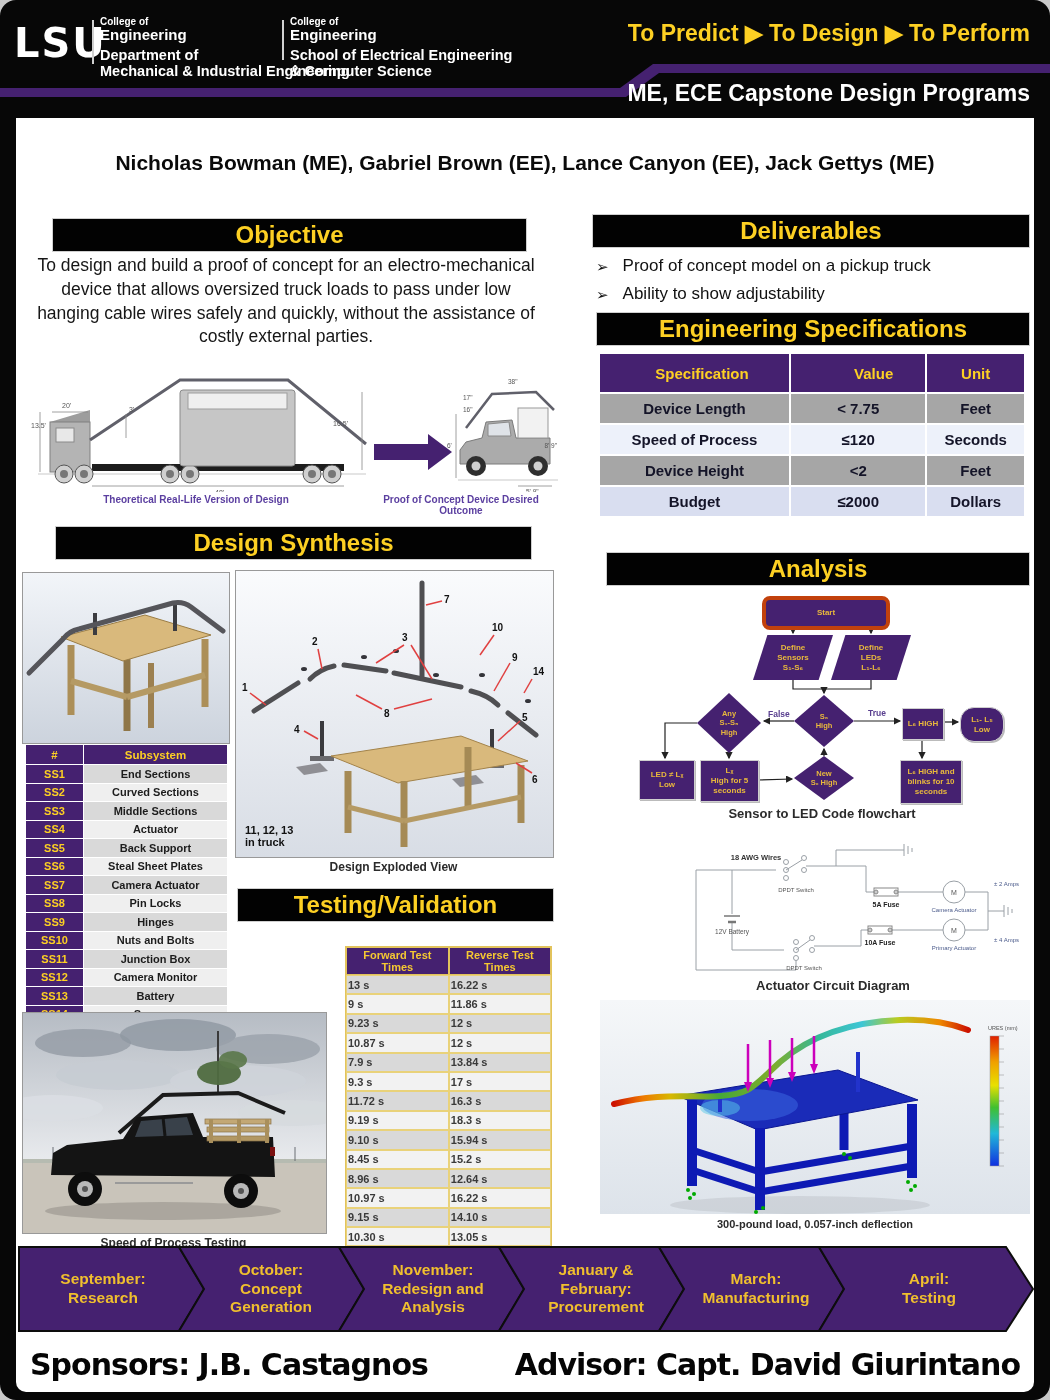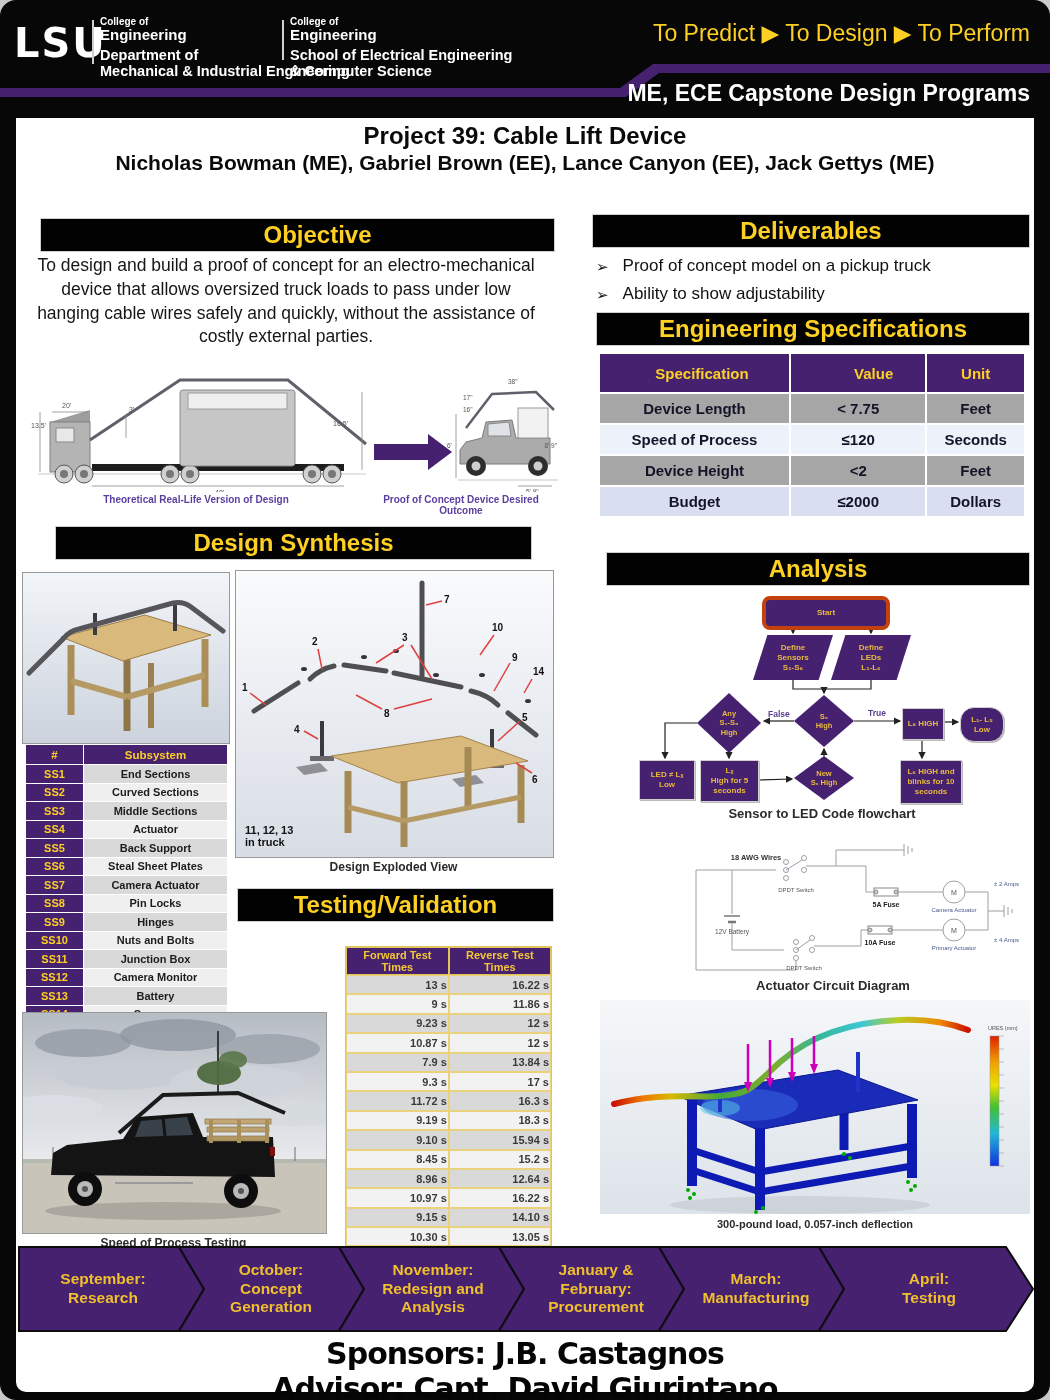--- a/index.html
+++ b/index.html
@@ -5,21 +5,21 @@
   html,body{margin:0;padding:0;background:#c9c9c9;font-family:"Liberation Sans",sans-serif;}
   #poster{position:relative;width:1050px;height:1400px;background:#070707;border-radius:16px;overflow:hidden;margin:0 auto;}
   .abs{position:absolute;}
   
   #lsu-logo{left:14px;top:20px;color:#fff;font-size:40px;font-weight:bold;letter-spacing:2px;font-family:"DejaVu Sans",sans-serif;}
   .hdr-div{width:2px;background:#d0d0d0;}
   .dept{color:#fff;line-height:1.12;}
   .dept .co{font-size:10px;font-weight:bold;}
   .dept .eng{font-size:15px;font-weight:bold;margin-bottom:3px;}
   .dept .l{font-size:14.5px;font-weight:bold;}
-  #motto{right:20px;top:20px;color:#FDD023;font-size:23px;font-weight:normal;}
+  #motto{right:20px;top:20px;color:#FDD023;font-size:23px;font-weight:bold;}
   #program{right:20px;top:80px;color:#fff;font-size:23px;font-weight:bold;}
   
   #content{left:16px;top:118px;width:1018px;height:1274px;background:#fff;border-radius:0 0 10px 10px;}
   #main-title{left:0;top:4px;width:100%;text-align:center;font-size:24px;font-weight:bold;color:#0a0a0a;}
   #authors{left:40px;top:32px;width:938px;text-align:center;font-size:21px;font-weight:bold;color:#0a0a0a;line-height:1.28;}
   .bar{background:#020202;color:#FDD023;font-weight:bold;font-size:24px;text-align:center;line-height:32px;border:1px solid #cfcfcf;}
   .cap{font-size:12px;font-weight:bold;color:#2b2b2b;text-align:center;}
   .cap-purple{font-size:10px;font-weight:bold;color:#5b3fa0;text-align:center;}
   #objective-text{left:16px;top:136px;width:508px;font-size:17.5px;color:#161616;text-align:center;line-height:1.36;}
   .fig{border:1px solid #999;background:#fff;}
@@ -37,41 +37,41 @@
   
   #subsys-table{border-spacing:1.5px;width:203px;}
   #subsys-table th{background:#452170;color:#FDD023;font-size:11.5px;height:17px;}
   #subsys-table td{font-size:11px;text-align:center;height:15.5px;color:#1c1c1c;font-weight:bold;}
   #subsys-table td:first-child{background:#452170;color:#FDD023;width:55px;}
   #subsys-table tr:nth-child(odd) td+td{background:#d9d9d9;}
   #subsys-table tr:nth-child(even) td+td{background:#efefef;}
   
   #test-table{border-spacing:0;width:207px;border:1px solid #e2c35c;}
   #test-table th{background:#452170;color:#f5c832;font-size:11px;height:19px;border:1px solid #e2c35c;}
-  #test-table td{font-size:11px;font-weight:bold;color:#3a3a3a;text-align:right;height:15.4px;border:1px solid #e9d27a;}
+  #test-table td{font-size:11px;font-weight:bold;color:#3a3a3a;text-align:left;height:15.4px;border:1px solid #e9d27a;}
   #test-table tbody tr:nth-child(odd) td{background:#d9d9d9;}
   #test-table tbody tr:nth-child(even) td{background:#f2f2f2;}
   
   #flowchart{overflow:visible;}
   .fnode{position:absolute;background:#452170;color:#e9b93c;font-size:8px;font-weight:bold;display:flex;align-items:center;justify-content:center;text-align:center;white-space:pre-line;line-height:1.25;}
   .fnode.rounded{border-radius:8px;border:4px solid #c2410c;}
   .fnode.box{border:1px solid #cfcfcf;box-shadow:1px 1px 0 #bbb;}
   .fnode.para{clip-path:polygon(18% 0,100% 0,82% 100%,0 100%);}
   .fnode.diamond{clip-path:polygon(50% 0,100% 50%,50% 100%,0 50%);font-size:7.5px;}
   .flabel{position:absolute;color:#5a4090;font-size:8.5px;font-weight:bold;}
   
   #tl-labels .tl-label{position:absolute;width:150px;top:0;height:88px;display:flex;align-items:center;justify-content:center;text-align:center;color:#f0bf2e;font-size:15.5px;font-weight:bold;white-space:pre-line;line-height:1.2;}
   #tl-labels .tl-label:nth-child(1){left:12px;}
   #tl-labels .tl-label:nth-child(2){left:180px;}
   #tl-labels .tl-label:nth-child(3){left:342px;}
   #tl-labels .tl-label:nth-child(4){left:505px;}
   #tl-labels .tl-label:nth-child(5){left:665px;}
   #tl-labels .tl-label:nth-child(6){left:838px;}
   
-  #footer{left:0;top:1218px;width:1018px;height:56px;display:flex;justify-content:space-between;align-items:center;padding:0 14px;box-sizing:border-box;font-size:30px;font-weight:bold;color:#050505;font-family:"DejaVu Sans",sans-serif;letter-spacing:-1px;flex-direction:column;}
+  #footer{left:0;top:1218px;width:1018px;height:56px;display:flex;justify-content:space-between;align-items:center;padding:0 14px;box-sizing:border-box;font-size:30px;font-weight:bold;color:#050505;font-family:"DejaVu Sans",sans-serif;letter-spacing:-1px;}
   svg text{font-family:"Liberation Sans",sans-serif;}
 </style>
 </head>
 <body>
 
 <div id="poster">
 
   <div class="abs" id="lsu-logo">LSU</div>
   <div class="abs hdr-div" style="left:92px;top:20px;height:44px;"></div>
   <div class="abs dept" style="left:100px;top:16px;">
@@ -88,24 +88,23 @@
     <div class="l">&amp; Computer Science</div>
   </div>
   <div class="abs" id="motto">To Predict ▶ To Design ▶ To Perform</div>
   <svg class="abs" style="left:0;top:0;" width="1050" height="110">
     <polygon points="0,88 620,88 653,64 1050,64 1050,73 659,73 626,97 0,97" fill="#452170"></polygon>
   </svg>
   <div class="abs" id="program">ME, ECE Capstone Design Programs</div>
 
   <div class="abs" id="content">
 
-    <div class="abs" id="main-title">Project 39: Cable Lift Device</div>
     <div class="abs" id="authors">Nicholas Bowman (ME), Gabriel Brown (EE), Lance Canyon (EE), Jack Gettys (ME)</div>
 
-    <div class="abs bar" style="left:24px;top:100px;width:473px;padding-left:40px;">Objective</div>
+    <div class="abs bar" style="left:36px;top:100px;width:473px;">Objective</div>
     <div class="abs" id="objective-text">To design and build a proof of concept for an electro-mechanical device that allows oversized truck loads to pass under low hanging cable wires safely and quickly, without the assistance of costly external parties.</div>
 
     <svg class="abs" style="left:14px;top:234px;" width="528" height="140" viewBox="0 0 528 140">
       <line x1="8" y1="122" x2="336" y2="122" stroke="#c9c9c9" stroke-width="1"></line>
 
       <polygon points="20,70 60,58 60,70" fill="#9d9d9d"></polygon>
       <rect x="20" y="70" width="40" height="50" fill="#b4b4b4" stroke="#808080"></rect>
       <rect x="26" y="76" width="18" height="14" fill="#e8e8e8" stroke="#8a8a8a"></rect>
       <rect x="62" y="112" width="252" height="7" fill="#1d1d1d"></rect>
       <circle cx="34" cy="122" r="9" fill="#d0d0d0" stroke="#555"></circle>

